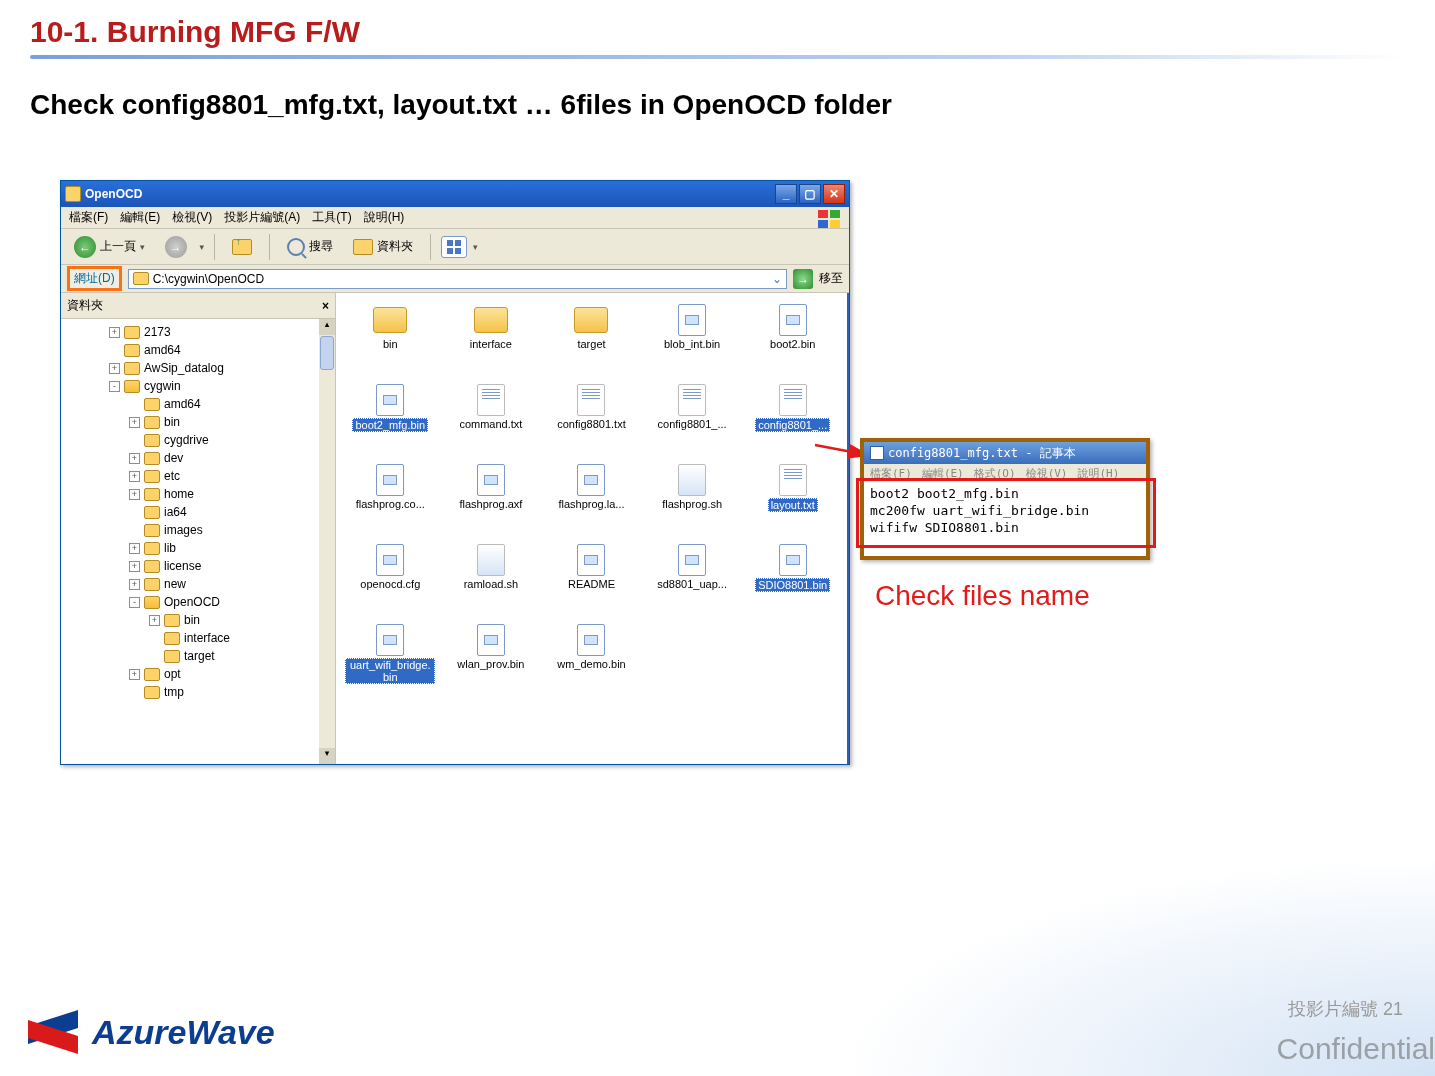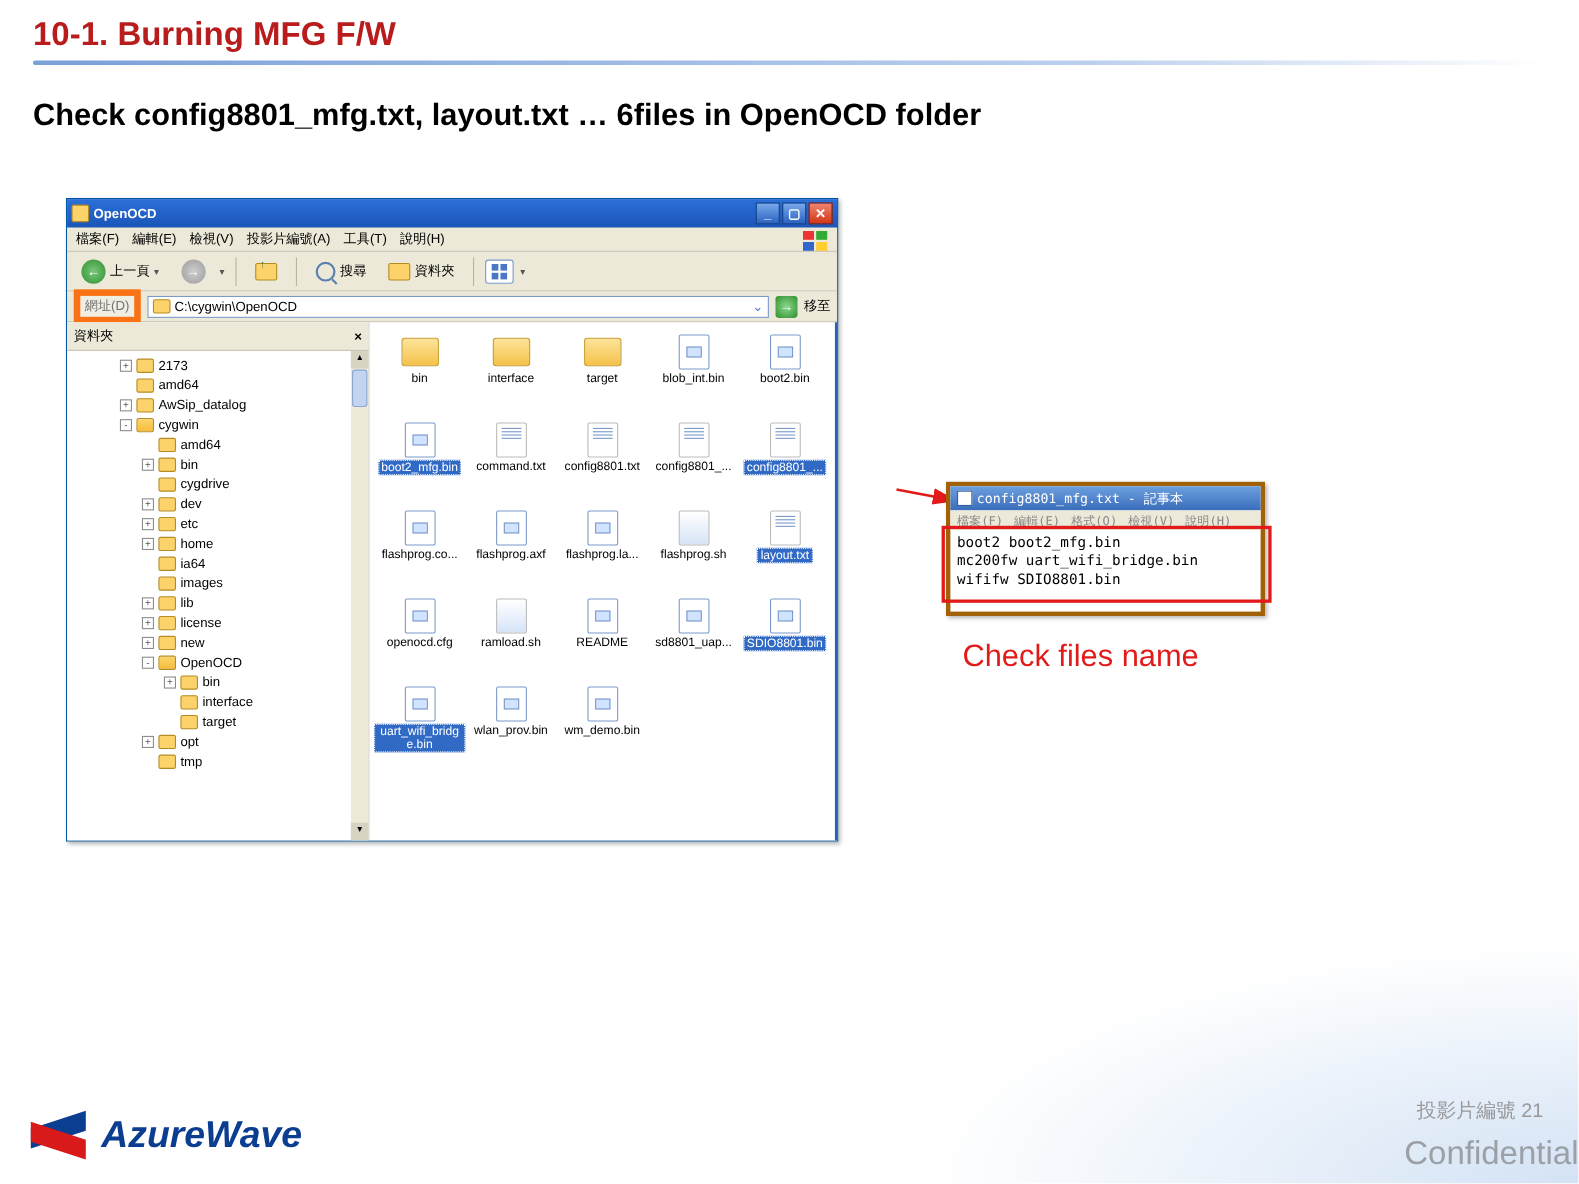--- a/index.html
+++ b/index.html
@@ -26,21 +26,21 @@
   .subtitle {
     font-size: 28px;
     font-weight: bold;
     color: #000;
     padding: 30px 0 0 30px;
   }
   
   .explorer {
     position: absolute;
     left: 60px; top: 180px;
-    width: 702px; height: 585px;
+    width: 790px; height: 585px;
     background: #ece9d8;
     border: 1px solid #0055a5;
     box-shadow: 2px 2px 4px rgba(0,0,0,.3);
     font-family: "Tahoma", sans-serif;
     font-size: 12px;
   }
   .titlebar {
     height: 26px;
     background: linear-gradient(to bottom, #2a6fd8, #1b55b8);
     display: flex; align-items: center;
@@ -76,21 +76,21 @@
   .mag { width:18px;height:18px;border:2px solid #5c7fb0;border-radius:50%; position:relative; }
   .mag:after{content:'';position:absolute;width:6px;height:2px;background:#5c7fb0;bottom:-3px;right:-4px;transform:rotate(45deg);}
   .divider { width:1px; height:26px; background:#b9b5a5; margin:0 4px; }
   .viewbtn { width:26px;height:22px;background:#fff;border:1px solid #7b9ac9;border-radius:3px;display:flex;align-items:center;justify-content:center; }
   .viewbtn .grid { width:14px;height:14px;display:grid;grid-template-columns:1fr 1fr;grid-gap:2px; }
   .viewbtn .grid div{background:#4a77c4;}
   .addrbar {
     height: 28px; background:#ece9d8; display:flex; align-items:center; gap:6px; padding:0 6px;
     border-bottom:1px solid #c8c4b6;
   }
-  .addr-lbl { color:#737373; border:6px solid #f97316; padding:1px 4px; background:#f0eee3; }
+  .addr-lbl { color:#0369a1; border:3px solid #f97316; padding:1px 4px; background:#f0eee3; }
   .addr-box { flex:1; height:20px; background:#fff; border:1px solid #7b9ac9; display:flex; align-items:center; padding:0 4px; }
   .addr-box .drop { margin-left:auto; color:#4a77c4; }
   .go-btn { width:20px;height:20px;background:radial-gradient(#8cd98c,#2e8d2e);border-radius:3px;display:flex;align-items:center;justify-content:center;color:#fff;font-weight:bold; }
   .body {
     display:flex; height:calc(100% - 26px - 22px - 36px - 28px);
   }
   .sidebar {
     width: 275px; background:#fff; border-right:1px solid #c8c4b6; display:flex; flex-direction:column;
   }
   .side-hdr {

